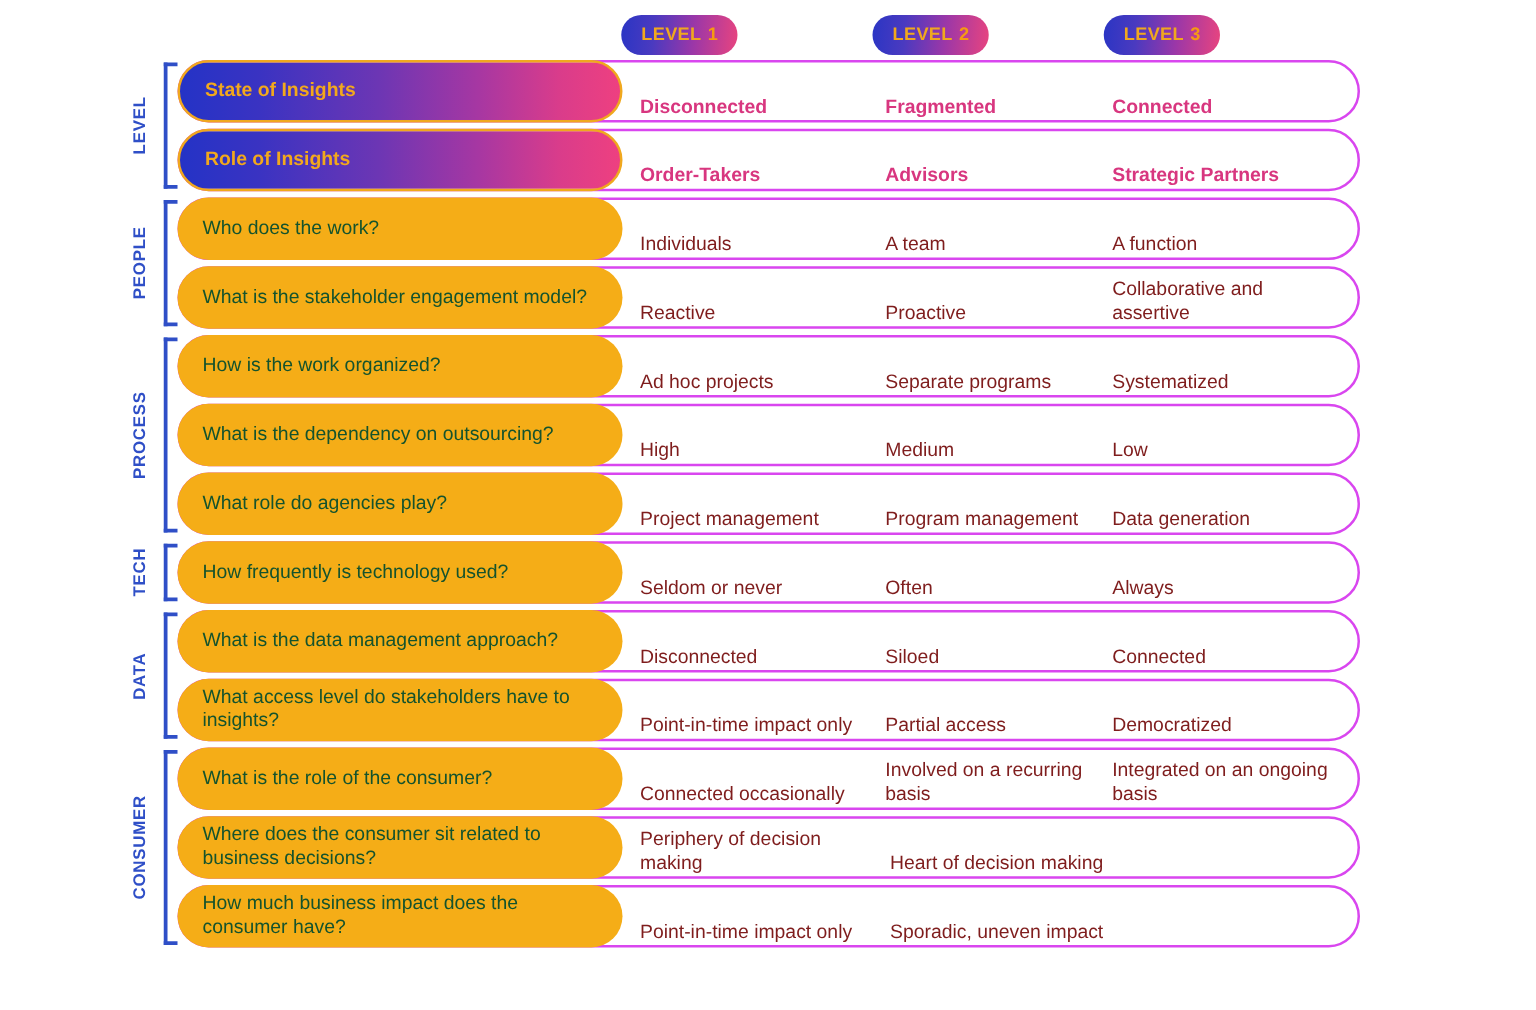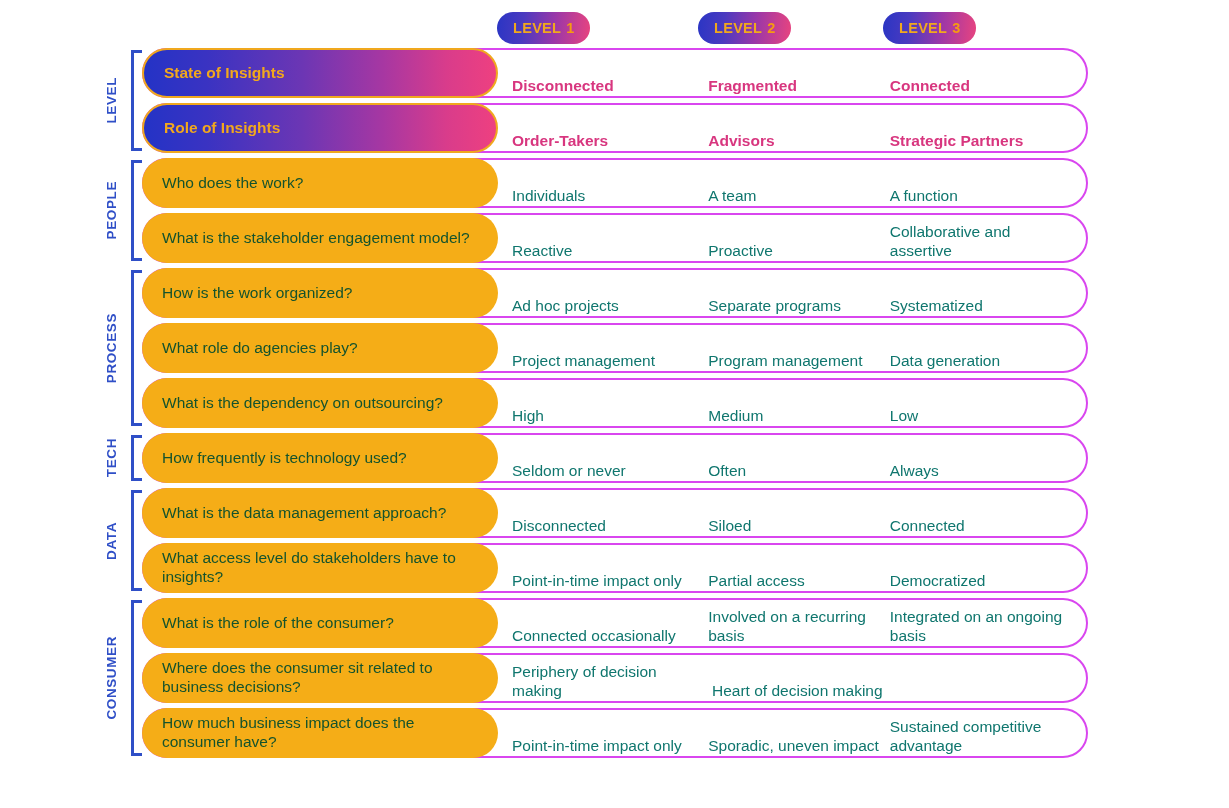--- a/index.html
+++ b/index.html
@@ -166,21 +166,21 @@
     z-index: 1;
     display: flex;
     width: 100%;
     padding-left: 368px;
     box-sizing: border-box;
     align-items: flex-end;
   }
   .val {
     font-size: 15.5px;
     line-height: 1.22;
-    color: #0f766e;
+    color: #7f1d1d;
     box-sizing: border-box;
     padding-right: 10px;
   }
   .v1 { width: 200px; }
   .v2 { width: 185px; }
   .v3 { width: 200px; }
 
   .row.highlight .val {
     color: #d8367f;
     font-weight: bold;
@@ -274,38 +274,38 @@
               <div class="q-text">How is the work organized?</div>
             </div>
             <div class="values">
               <div class="val v1">Ad hoc projects</div>
               <div class="val v2">Separate programs</div>
               <div class="val v3">Systematized</div>
             </div>
           </div>
           <div class="row">
             <div class="pill">
+              <div class="q-text">What is the dependency on outsourcing?</div>
+            </div>
+            <div class="values">
+              <div class="val v1">High</div>
+              <div class="val v2">Medium</div>
+              <div class="val v3">Low</div>
+            </div>
+          </div>
+          <div class="row">
+            <div class="pill">
               <div class="q-text">What role do agencies play?</div>
             </div>
             <div class="values">
               <div class="val v1">Project management</div>
               <div class="val v2">Program management</div>
               <div class="val v3">Data generation</div>
             </div>
           </div>
-          <div class="row">
-            <div class="pill">
-              <div class="q-text">What is the dependency on outsourcing?</div>
-            </div>
-            <div class="values">
-              <div class="val v1">High</div>
-              <div class="val v2">Medium</div>
-              <div class="val v3">Low</div>
-            </div>
-          </div>
         </div>
       </div>
       <div class="section">
         <div class="section-label">
           <span>TECH</span>
         </div>
         <div class="bracket"></div>
         <div class="section-inner">
           <div class="row">
             <div class="pill">
@@ -372,20 +372,19 @@
               <div class="val v3">Heart of decision making</div>
             </div>
           </div>
           <div class="row">
             <div class="pill">
               <div class="q-text">How much business impact does the consumer have?</div>
             </div>
             <div class="values">
               <div class="val v1">Point-in-time impact only</div>
               <div class="val v2">Sporadic, uneven impact</div>
-              <div class="val v3">Sustained competitive advantage</div>
             </div>
           </div>
         </div>
       </div>
     </div>
 
 </div>
 
 </body></html>

